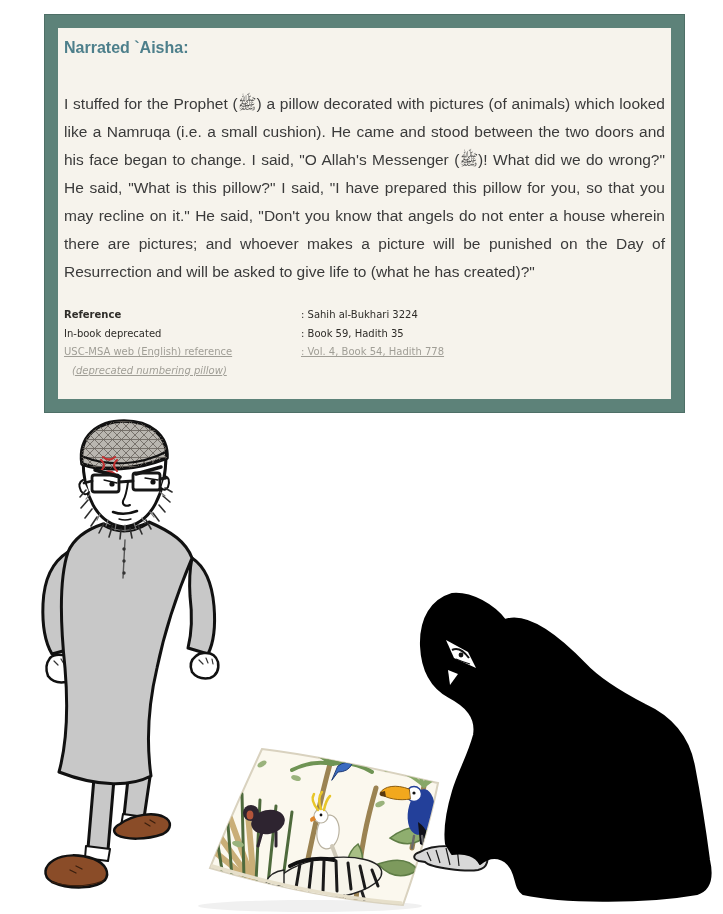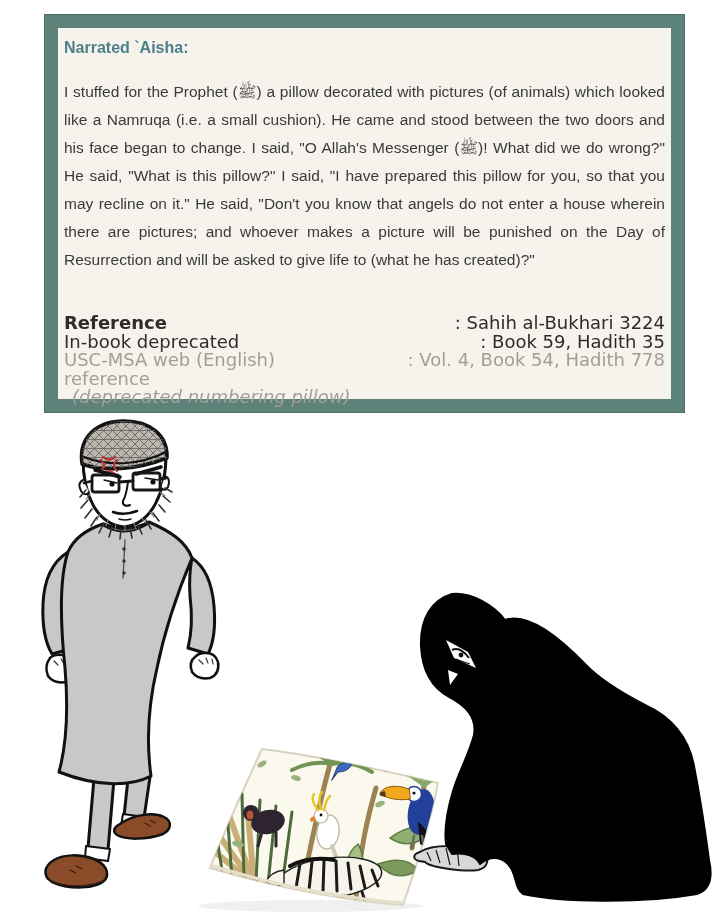--- a/index.html
+++ b/index.html
@@ -22,38 +22,38 @@
     padding:11px 6px 0 6px;
     color:#3b3b3b;
   }
   .narrator{
     color:#4d7f8b;
     font-weight:bold;
     font-size:16px;
     margin:0 0 0 0;
   }
   .hadith-body{
-    margin-top:21px;
+    margin-top:33px;
     font-size:15.5px;
     line-height:28px;
     text-align:justify;
     color:#3a3a3a;
   }
   .refs{
-    margin-top:40px;
+    margin-top:20px;
     font-family:"DejaVu Sans",sans-serif;
-    font-size:18px;
+    font-size:10px;
     line-height:18.5px;
     color:#2e2c28;
   }
   .ref-row{display:flex;}
   .ref-label{width:237px;flex:0 0 auto;}
-  .ref-value{flex:1;text-align:right;}
+  .ref-value{flex:1;}
   .ref-row.bold .ref-label{font-weight:bold;}
-  .ref-row.muted{color:#a09e96;}
+  .ref-row.muted{color:#a09e96;text-decoration:underline;}
   .ref-row.indent .ref-label{padding-left:8px;font-style:italic;width:auto;}
   
   .meme{position:absolute;left:0;top:408px;width:723px;height:506px;}
   svg{display:block;}
 </style>
 </head>
 <body>
 
 <div class="page">
 

